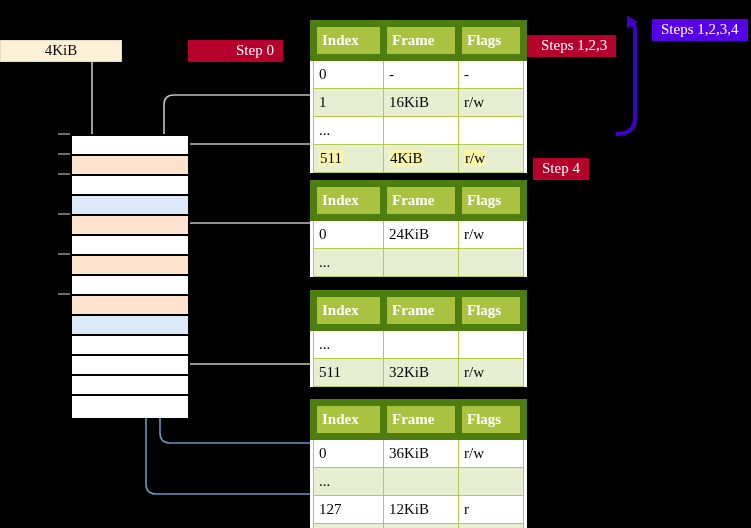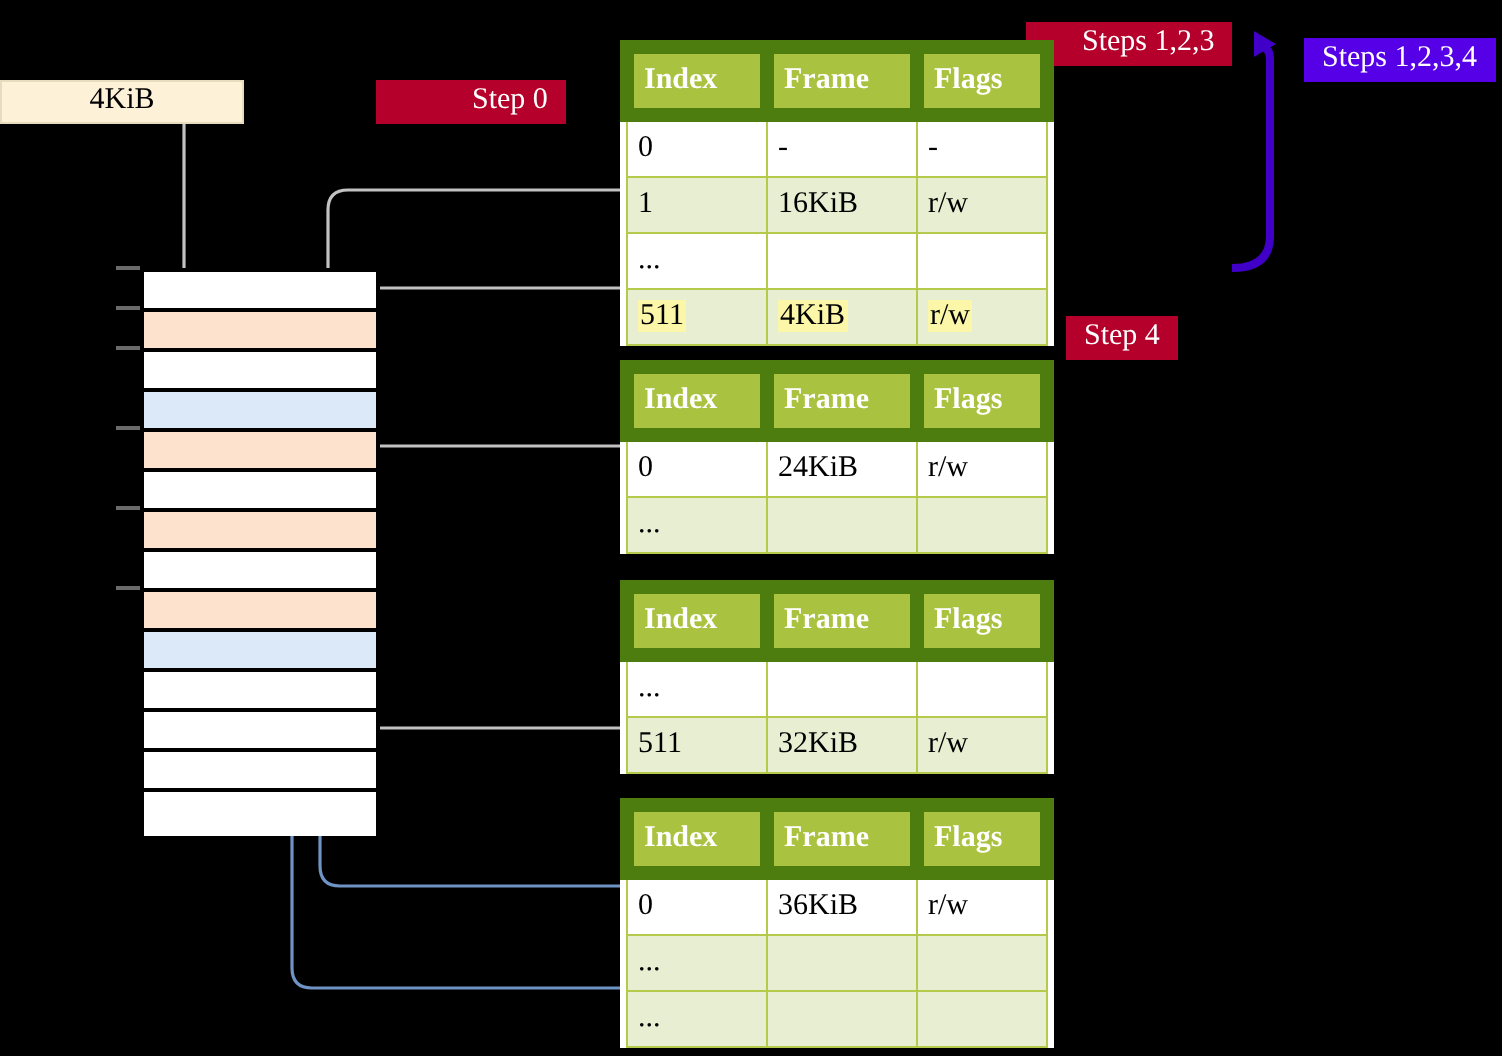--- a/index.html
+++ b/index.html
@@ -116,21 +116,21 @@
   <div class="tick" style="left:58px;top:133px;"></div>
   <div class="tick" style="left:58px;top:153px;"></div>
   <div class="tick" style="left:58px;top:173px;"></div>
   <div class="tick" style="left:58px;top:213px;"></div>
   <div class="tick" style="left:58px;top:253px;"></div>
   <div class="tick" style="left:58px;top:293px;"></div>
 
   <div class="badge red" style="left:188px;top:40px;padding-left:48px;">
     <span>Step 0</span>
   </div>
-  <div class="badge red" style="left:513px;top:11px;padding-left:28px;">
+  <div class="badge red" style="left:513px;top:35px;padding-left:28px;">
     <span>Steps 1,2,3</span>
   </div>
   <div class="badge blue" style="left:652px;top:19px;">
     <span>Steps 1,2,3,4</span>
   </div>
   <div class="badge red" style="left:521px;top:158px;margin-left:12px;">
     <span>Step 4</span>
   </div>
 
   <table class="ptable" style="left:310px;top:20px;">
@@ -221,20 +221,25 @@
       <tr class="plain">
         <td><span>0</span></td>
         <td><span>36KiB</span></td>
         <td><span>r/w</span></td>
       </tr>
       <tr class="alt">
         <td><span>...</span></td>
         <td><span></span></td>
         <td><span></span></td>
       </tr>
+      <tr class="plain">
+        <td><span>127</span></td>
+        <td><span>12KiB</span></td>
+        <td><span>r</span></td>
+      </tr>
       <tr class="alt">
         <td><span>...</span></td>
         <td><span></span></td>
         <td><span></span></td>
       </tr>
     </tbody>
   </table>
 
 </div>
 

